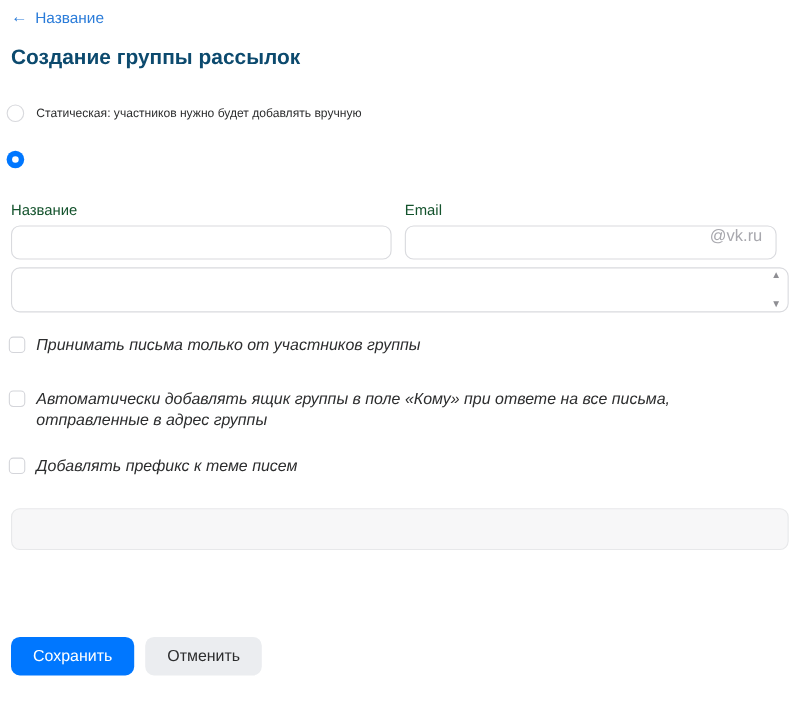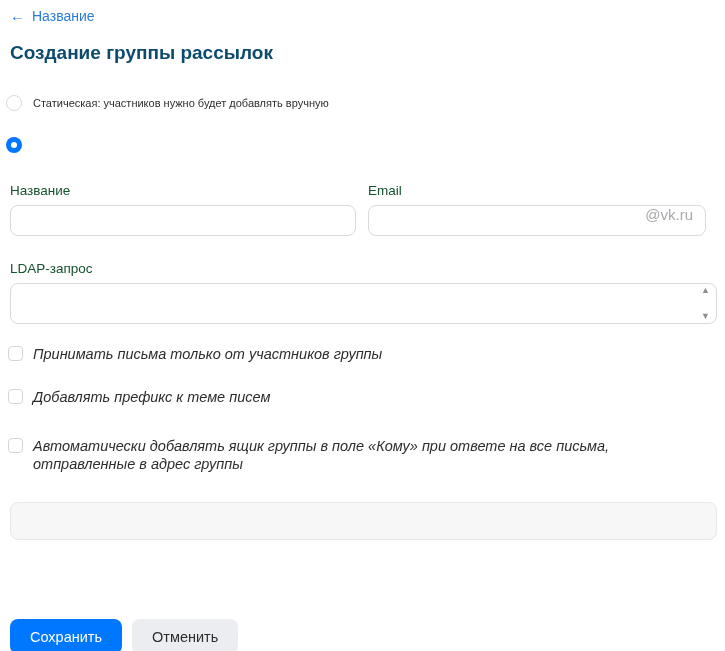--- a/index.html
+++ b/index.html
@@ -143,42 +143,41 @@
     </div>
     <div class="field-email">
       <div class="field-label">Email</div>
       <div class="email-wrap">
         <input type="text" value="" style="">
         <span class="email-suffix">@vk.ru</span>
       </div>
     </div>
   </div>
 
-  <div class="field-label ldap-label">LDAP-запрос</div>
   <div class="textarea-wrap">
     <textarea style=""></textarea>
     <div class="scroll-col">
       <span>▲</span>
       <span>▼</span>
     </div>
   </div>
 
   <div class="check-row c1">
     <span class="checkbox"></span>
     <span class="check-label">Принимать письма только от участников группы</span>
   </div>
 
+  <div class="check-row c2">
+    <span class="checkbox"></span>
+    <span class="check-label">Автоматически добавлять ящик группы в поле «Кому» при ответе на все письма, отправленные в адрес группы</span>
+  </div>
+
   <div class="check-row c3">
     <span class="checkbox"></span>
     <span class="check-label">Добавлять префикс к теме писем</span>
-  </div>
-
-  <div class="check-row c2">
-    <span class="checkbox"></span>
-    <span class="check-label">Автоматически добавлять ящик группы в поле «Кому» при ответе на все письма, отправленные в адрес группы</span>
   </div>
 
   <input class="prefix-input" type="text" disabled="" value="" style="">
 
   <div class="btn-row">
     <button class="btn btn-primary">Сохранить</button>
     <button class="btn btn-secondary">Отменить</button>
   </div>
 
 </div>

